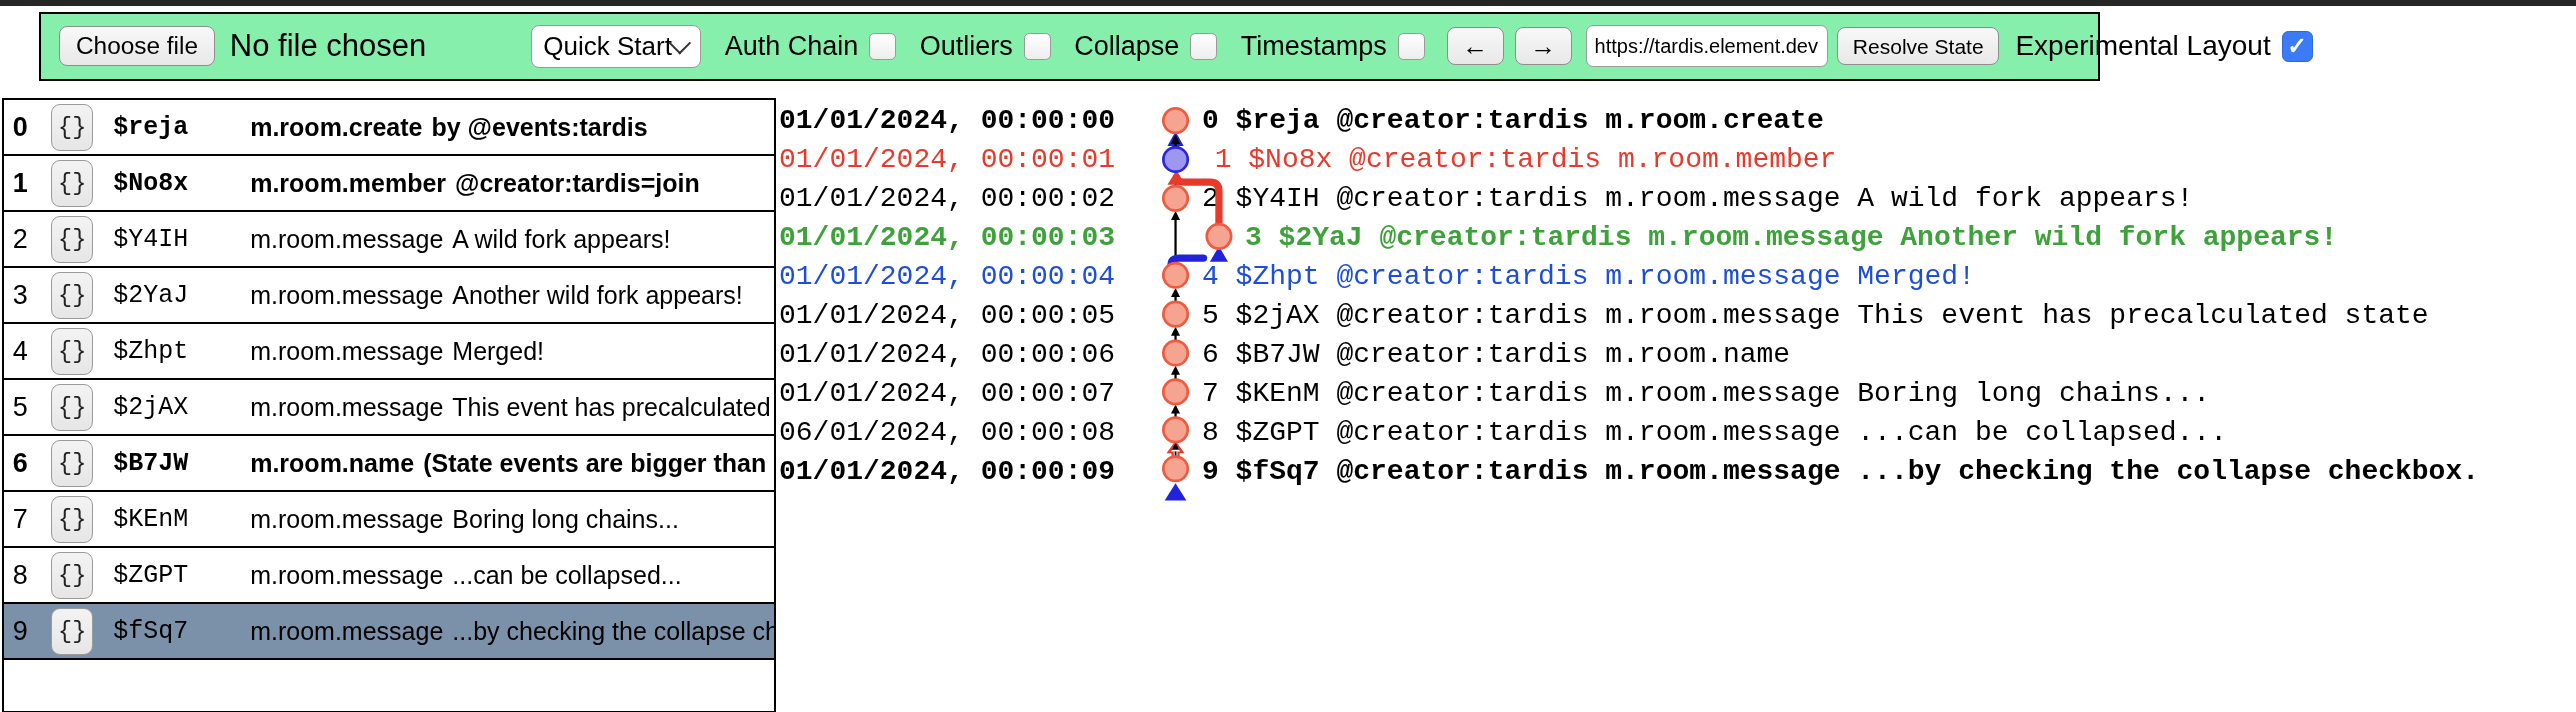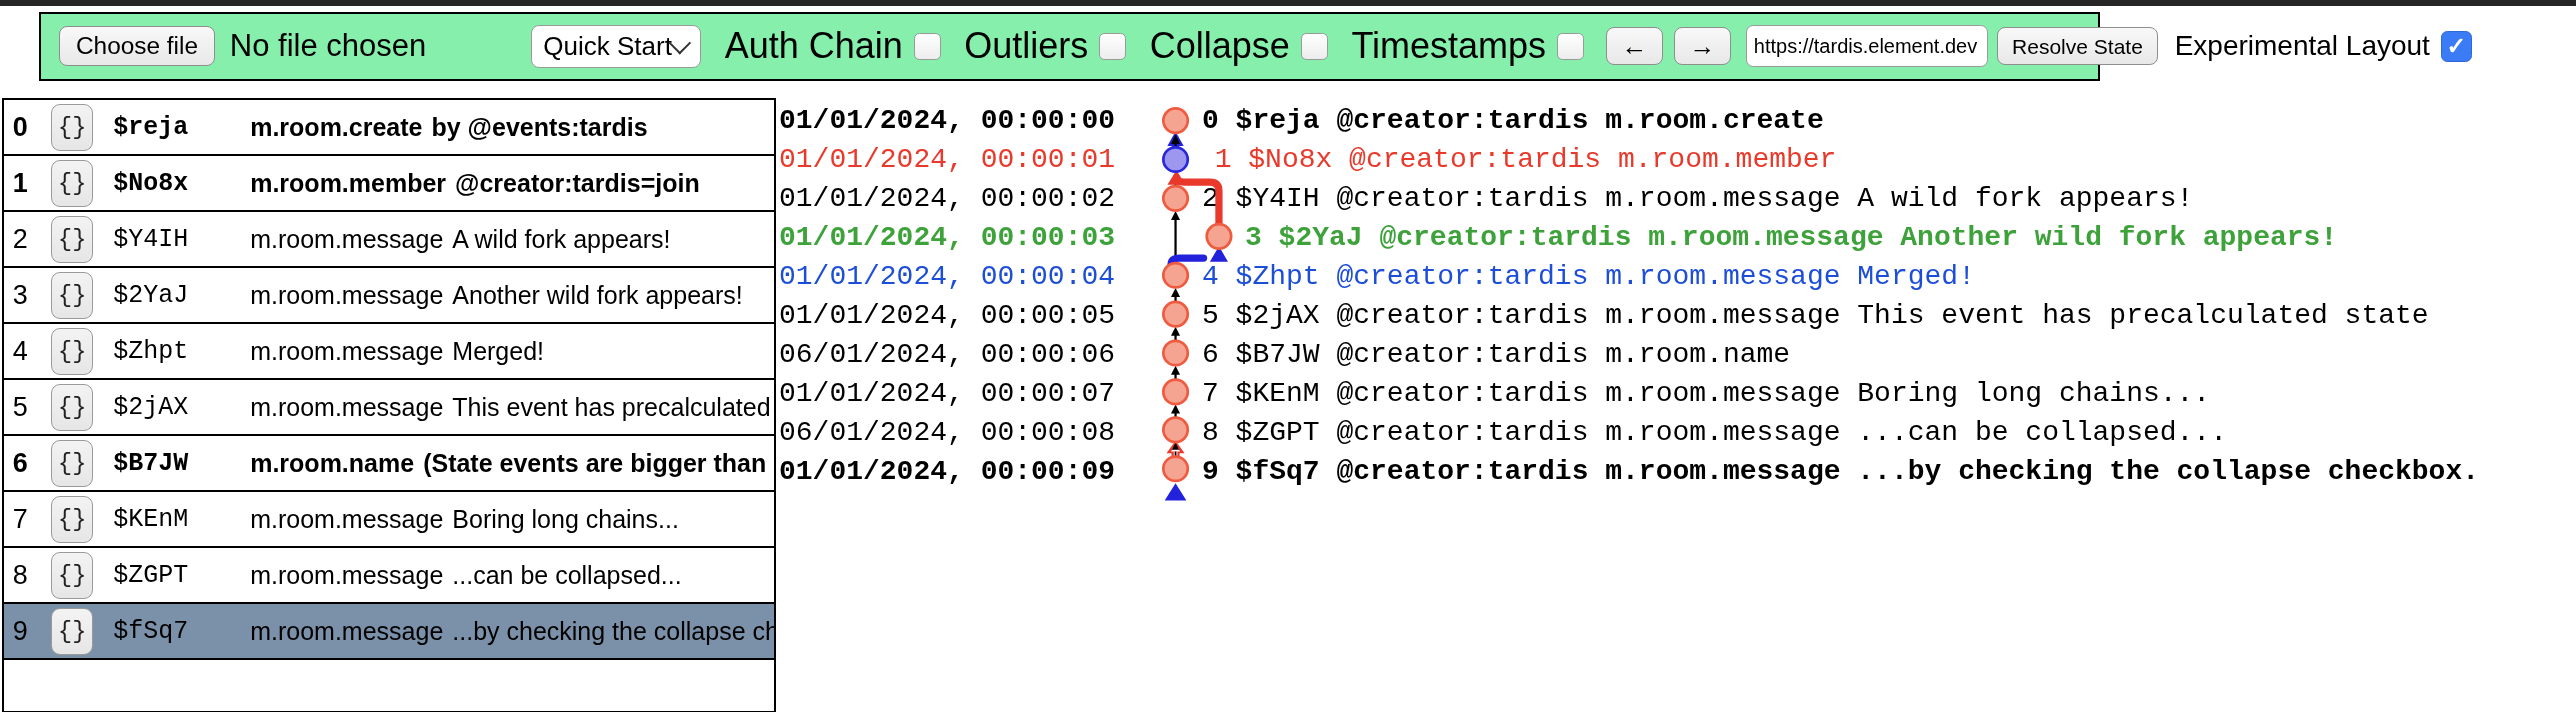--- a/index.html
+++ b/index.html
@@ -26,21 +26,21 @@
   .choose-file{margin-left:18px;}
   .file-status{font-size:31px;margin-left:14.5px;}
   .scenario{
     margin-left:105px;width:427px;height:43px;background:#fff;border:1.8px solid #9a9a9a;border-radius:8px;
     display:flex;align-items:center;justify-content:space-between;box-sizing:border-box;
     font-size:26px;padding:0 12.7px 0 11px;
   }
   .chevron{width:13.6px;height:13.6px;border-right:2.7px solid #333;border-bottom:2.7px solid #333;
     transform:rotate(45deg);margin-top:-7.2px;}
   .cbgroup{display:flex;align-items:center;margin-left:23.5px;}
-  .cbgroup .cblabel{font-size:36px;}
+  .cbgroup .cblabel{font-size:27px;}
   .checkbox{
     width:27px;height:27px;background:linear-gradient(#ffffff,#ededed);border:1.8px solid #9a9a9a;
     border-radius:5.4px;margin-left:11px;box-sizing:border-box;flex:none;
     display:flex;align-items:center;justify-content:center;
   }
   .checkbox.big{width:31px;height:31px;border-radius:6.3px;}
   .checked .checkbox,.checkbox.checked{background:#3b7cf6;border-color:#2f68d8;color:#fff;
     font-size:23.5px;font-weight:bold;}
   .nav-btn{margin-left:22px;padding:3.6px 14.5px;font-size:26px;}
   .nav-btn + .nav-btn{margin-left:11px;}
@@ -273,21 +273,21 @@
       <span class="ts">01/01/2024, 00:00:05</span>
       <span class="ttext indent-target">
         <span class="part">5</span>
         <span class="part">$2jAX</span>
         <span class="part">@creator:tardis</span>
         <span class="part">m.room.message</span>
         <span class="part opt">This event has precalculated state</span>
       </span>
     </div>
     <div class="trow">
-      <span class="ts">06/01/2024, 00:00:06</span>
+      <span class="ts">01/01/2024, 00:00:06</span>
       <span class="ttext indent-target">
         <span class="part">6</span>
         <span class="part">$B7JW</span>
         <span class="part">@creator:tardis</span>
         <span class="part">m.room.name</span>
 
       </span>
     </div>
     <div class="trow">
       <span class="ts">01/01/2024, 00:00:07</span>

